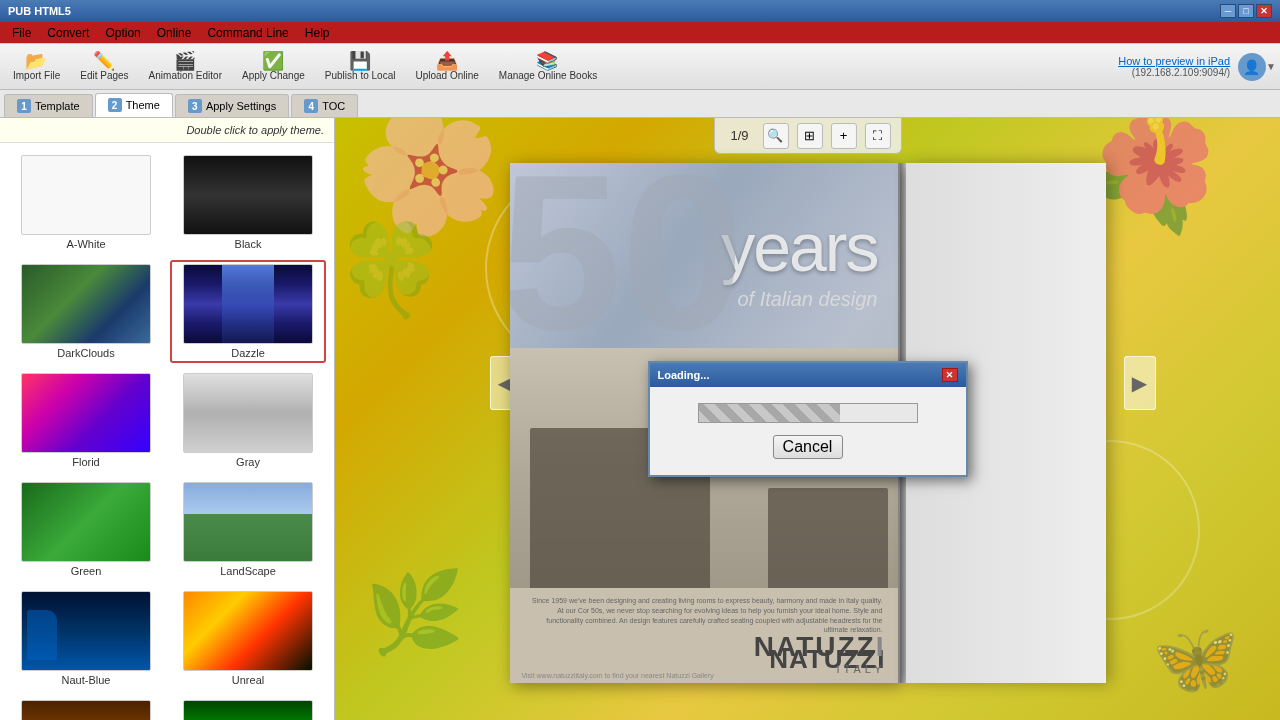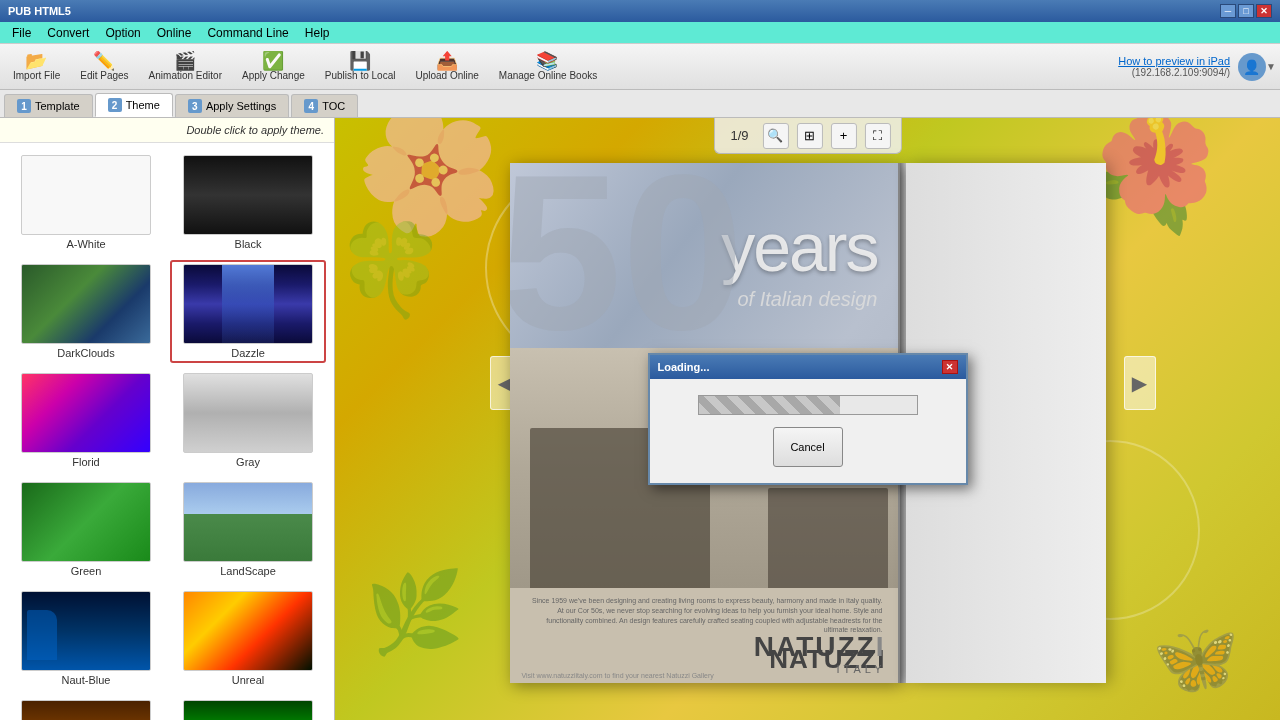--- a/index.html
+++ b/index.html
@@ -22,21 +22,21 @@
       width: 16px; height: 14px;
       background: #6a9ad4;
       border: 1px solid #2a4a7a;
       display: flex; align-items: center; justify-content: center;
       font-size: 9px; color: white; cursor: pointer;
     }
 
     
     #menubar {
       height: 22px;
-      background: #5eead4;
+      background: #b91c1c;
       display: flex;
       align-items: center;
       padding: 0 4px;
       border-bottom: 1px solid #ccc;
       font-size: 12px;
     }
     .menu-item {
       padding: 2px 8px;
       cursor: pointer;
     }
@@ -356,25 +356,25 @@
       width: 65%;
       background: repeating-linear-gradient(
         45deg,
         #c8c8c8,
         #c8c8c8 8px,
         #a8a8a8 8px,
         #a8a8a8 16px
       );
     }
     .cancel-btn {
-      width: 70px; height: 40px;
+      width: 70px; height: 24px;
       border: 1px solid #888;
       background: linear-gradient(to bottom, #f5f5f5, #ddd);
       cursor: pointer;
-      font-size: 11px;
+      font-size: 16px;
       border-radius: 3px;
       display: flex; align-items: center; justify-content: center;
     }
 
     
     #theme-grid::-webkit-scrollbar { width: 14px; }
     #theme-grid::-webkit-scrollbar-track { background: #e8e8e8; }
     #theme-grid::-webkit-scrollbar-thumb { background: #b0b0b0; border: 1px solid #999; }
 
     

